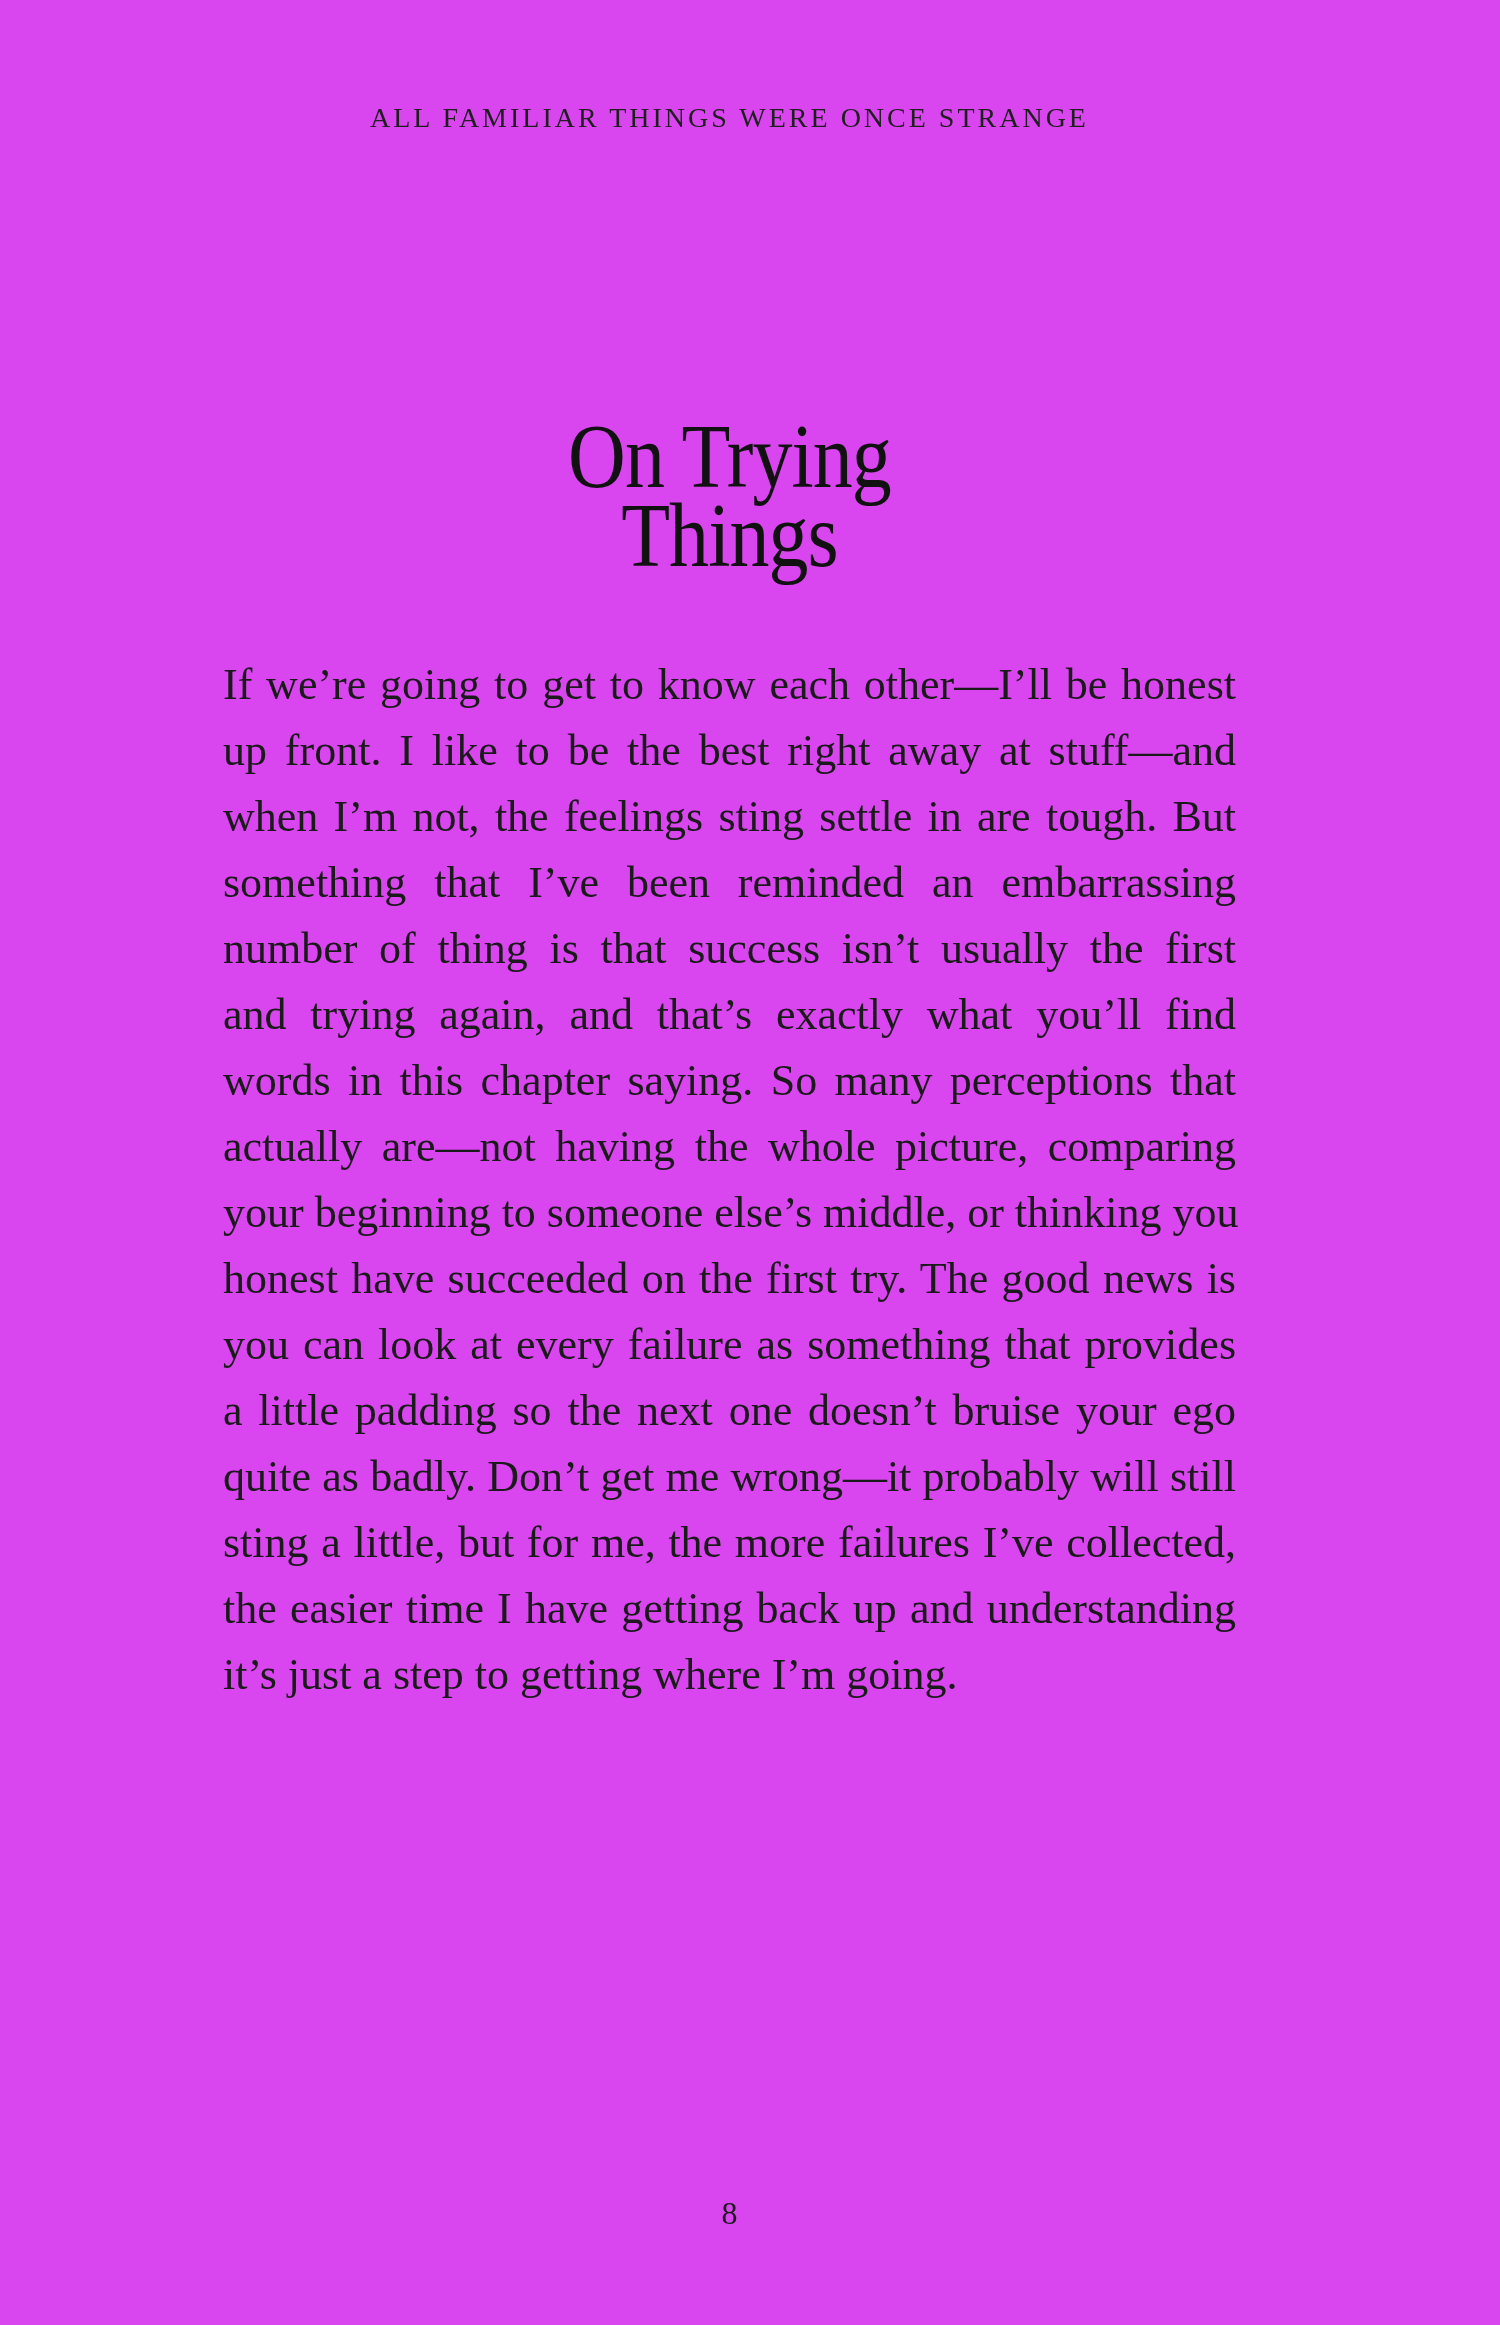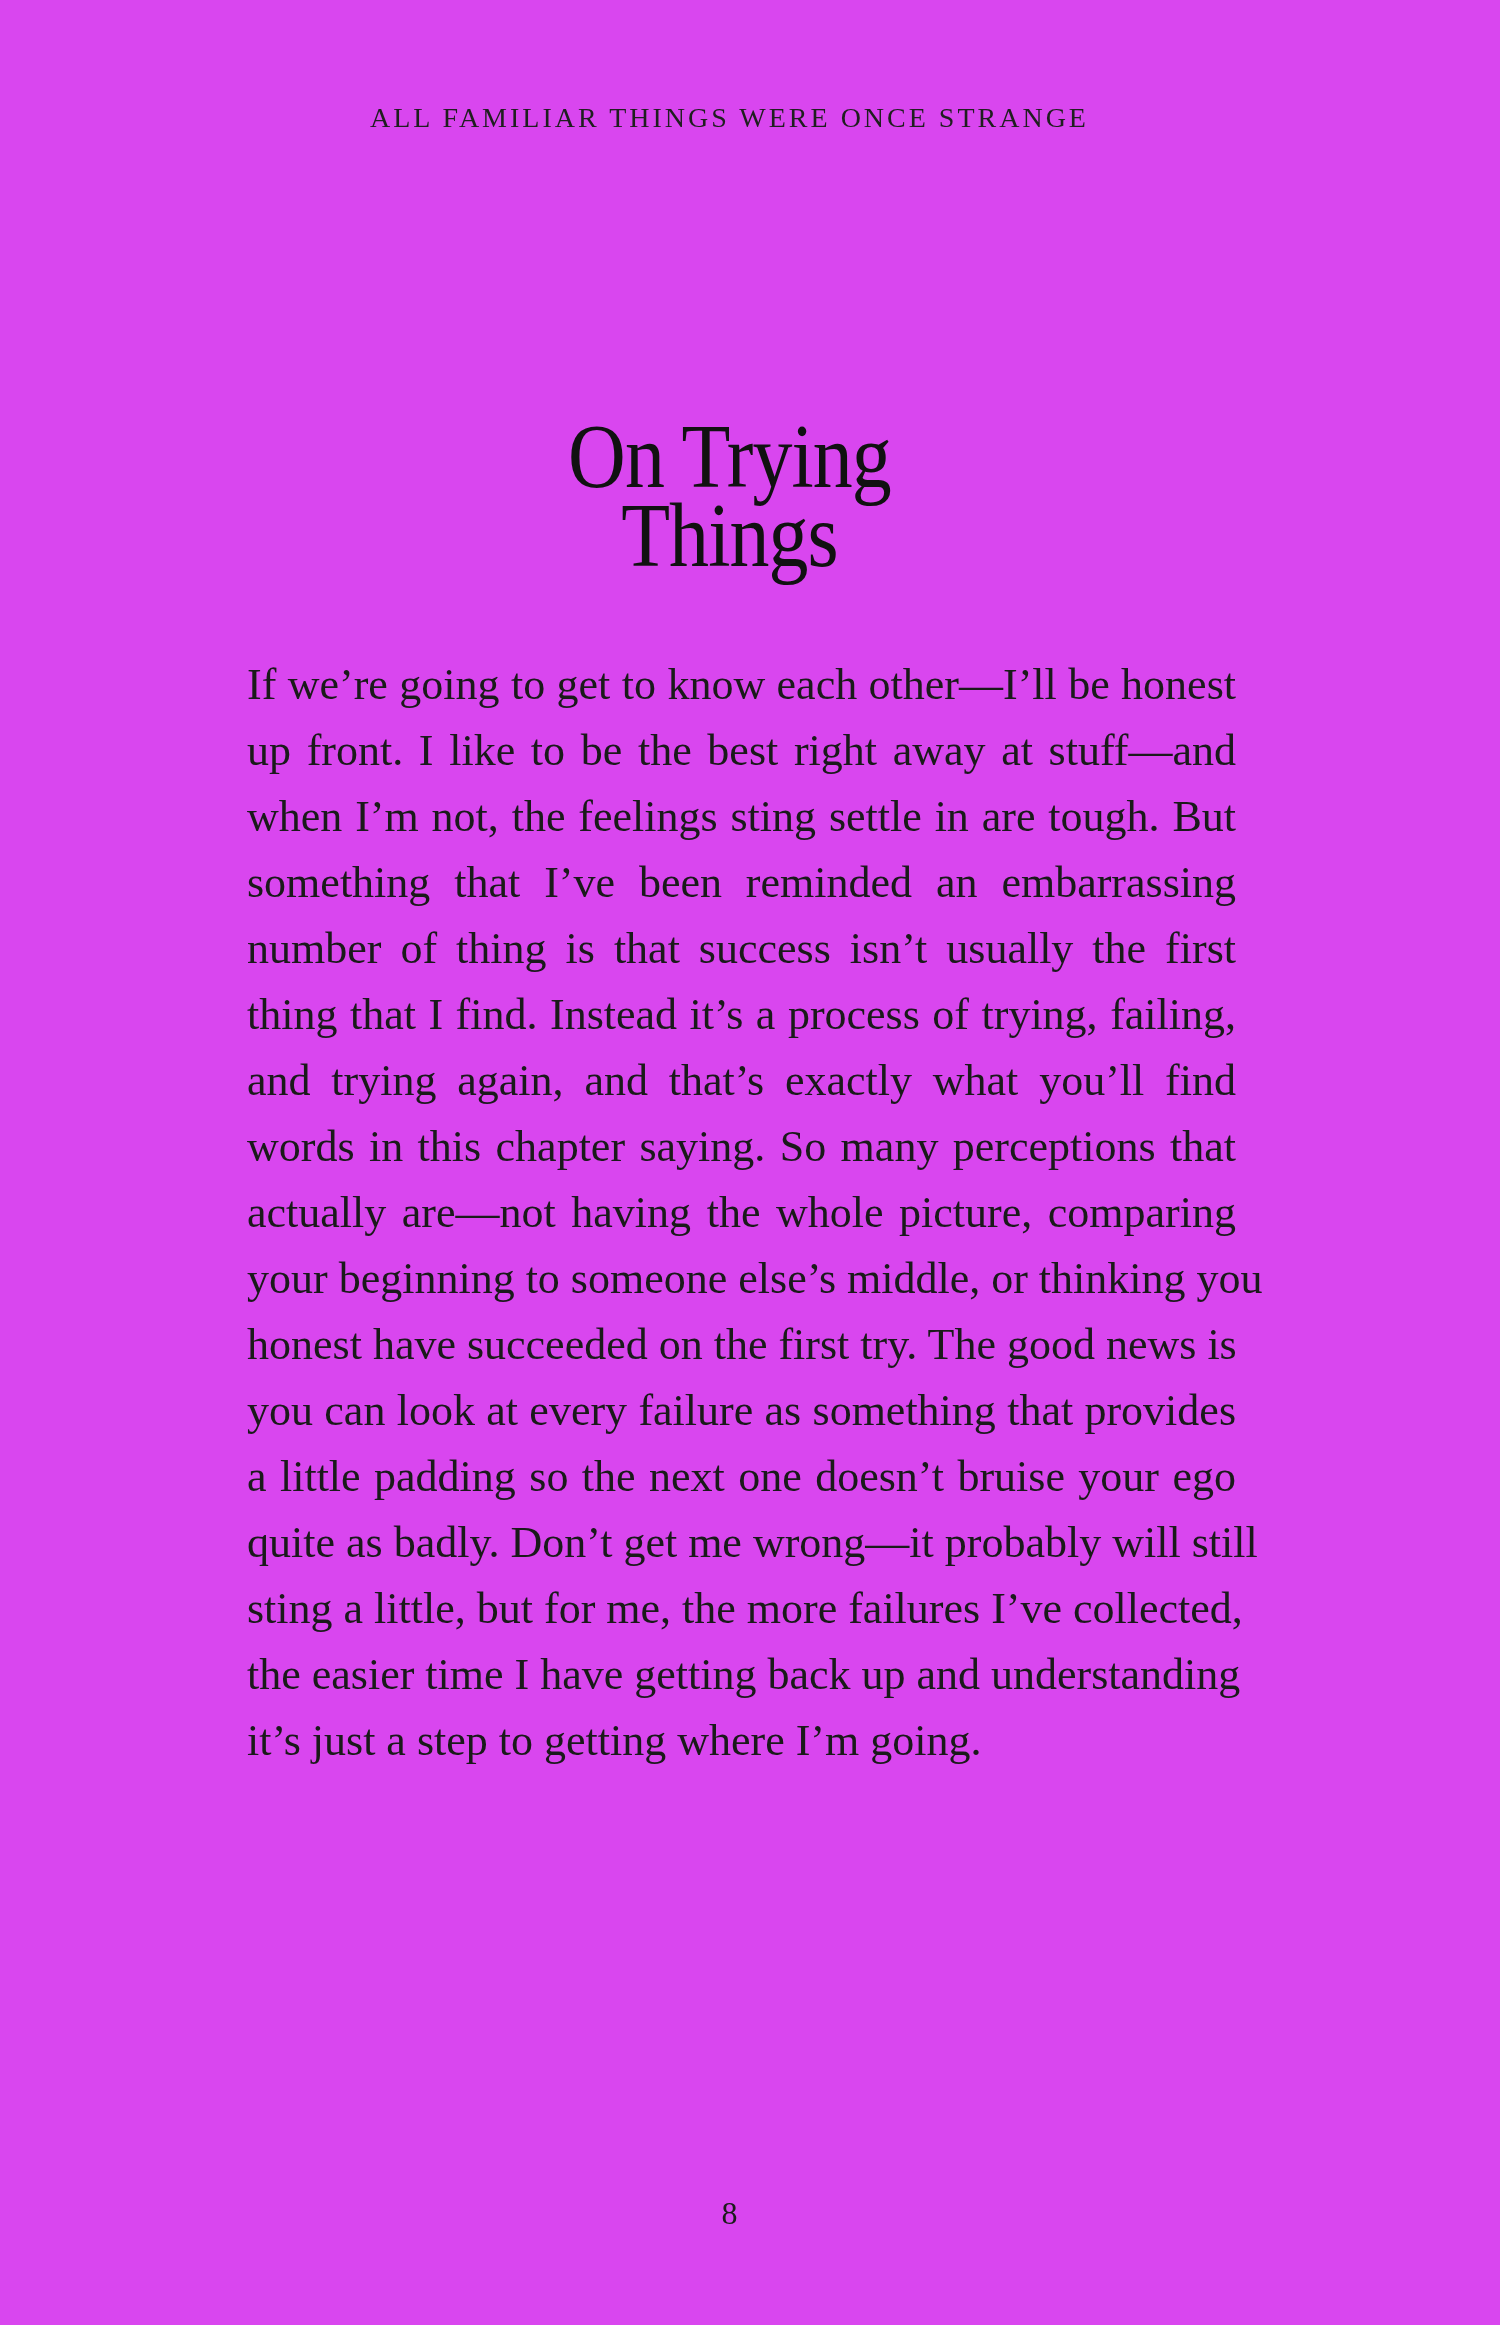--- a/index.html
+++ b/index.html
@@ -55,21 +55,20 @@
     width: 1013px;
     font-size: 44px;
     line-height: 66px;
     color: #1a1a1a;
   }
   .body-text .text-line {
     text-align: justify;
     text-align-last: justify;
     height: 66px;
     white-space: nowrap;
-    margin-left: 24px;
   }
   .body-text .text-line:last-child {
     text-align-last: left;
   }
   .folio {
     position: absolute;
     top: 2194px;
     left: 223px;
     width: 1013px;
     text-align: center;
@@ -89,21 +88,20 @@
     <span class="title-line">On Trying</span>
     <span class="title-line">Things</span>
   </h1>
 
   <div class="body-text">
     <div class="text-line">If we’re going to get to know each other—I’ll be honest</div>
     <div class="text-line">up front. I like to be the best right away at stuff—and</div>
     <div class="text-line">when I’m not, the feelings sting settle in are tough. But</div>
     <div class="text-line">something that I’ve been reminded an embarrassing</div>
     <div class="text-line">number of thing is that success isn’t usually the first</div>
-    <div class="text-line">thing that I find. Instead it’s a process of trying, failing,</div>
     <div class="text-line">and trying again, and that’s exactly what you’ll find</div>
     <div class="text-line">words in this chapter saying. So many perceptions that</div>
     <div class="text-line">actually are—not having the whole picture, comparing</div>
     <div class="text-line">your beginning to someone else’s middle, or thinking you</div>
     <div class="text-line">honest have succeeded on the first try. The good news is</div>
     <div class="text-line">you can look at every failure as something that provides</div>
     <div class="text-line">a little padding so the next one doesn’t bruise your ego</div>
     <div class="text-line">quite as badly. Don’t get me wrong—it probably will still</div>
     <div class="text-line">sting a little, but for me, the more failures I’ve collected,</div>
     <div class="text-line">the easier time I have getting back up and understanding</div>

